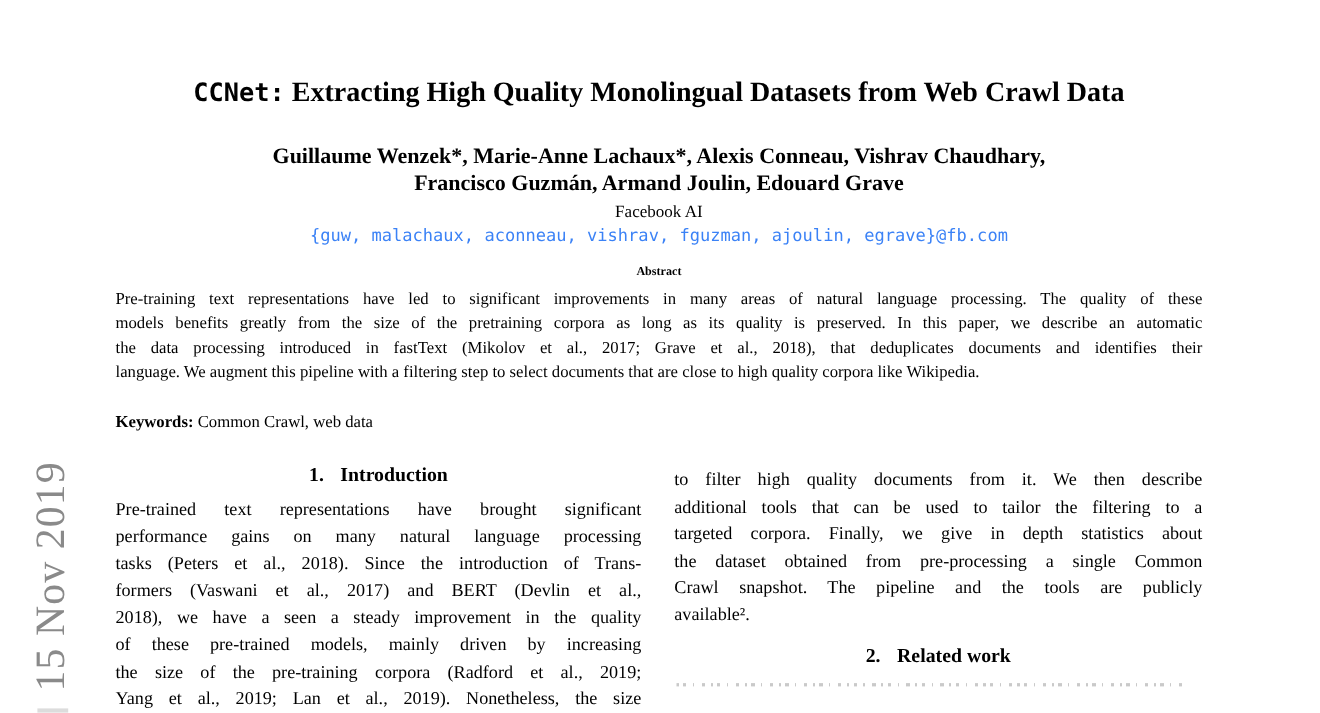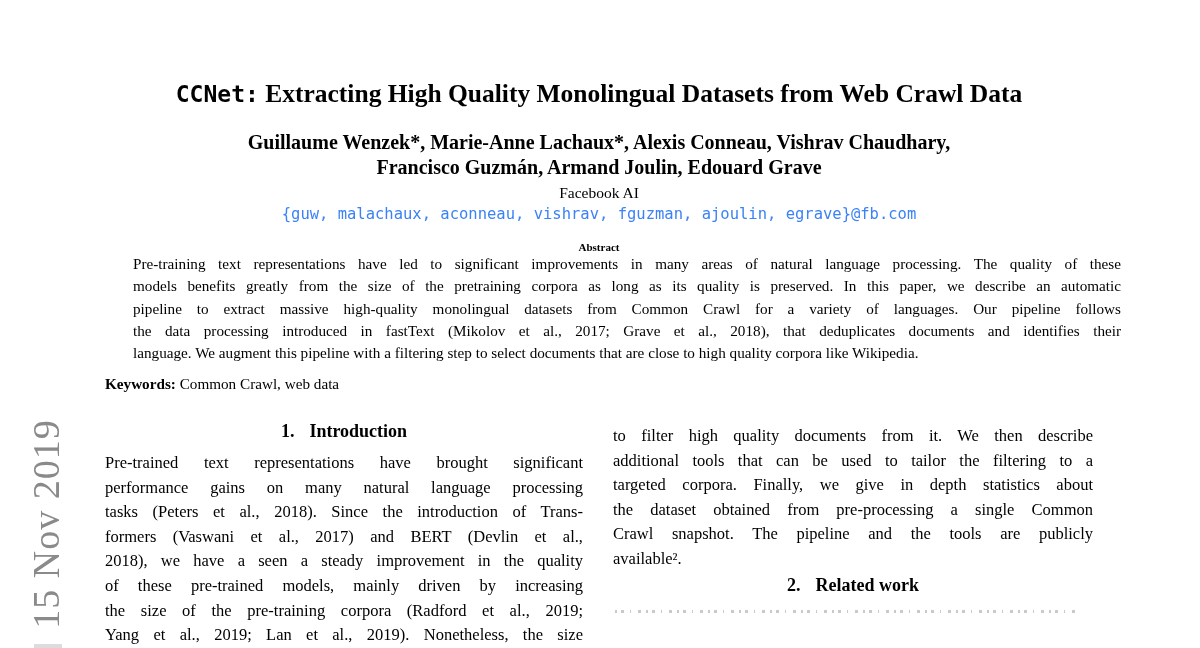--- a/index.html
+++ b/index.html
@@ -18,21 +18,21 @@
     white-space: nowrap;
   }
   .wm-fragment {
     position: absolute; left: 34px; top: 644px; width: 28px; height: 4px;
     background: #dcdcdc;
   }
 
   
   .title {
     position: absolute; left: 105px; top: 70px; width: 988px;
-    text-align: center; font-weight: bold; font-size: 25.5px; line-height: 48px;
+    text-align: center; font-weight: bold; font-size: 25.5px; line-height: 28px;
     white-space: nowrap;
   }
   .title-mono { font-family: "DejaVu Sans Mono", monospace; font-size: 23px; }
   .authors {
     position: absolute; left: 105px; width: 988px; text-align: center;
     font-weight: bold; font-size: 20px; line-height: 25px; white-space: nowrap;
   }
   .a1 { top: 130px; }
   .a2 { top: 155px; }
   .affil {
@@ -44,40 +44,40 @@
     text-align: center; font-family: "DejaVu Sans Mono", monospace;
     font-size: 15.5px; line-height: 22px; color: #3b82f6; white-space: nowrap;
   }
 
   
   .abs-head {
     position: absolute; left: 105px; top: 236px; width: 988px;
     text-align: center; font-weight: bold; font-size: 11px; line-height: 22px;
   }
   .abs-body {
-    position: absolute; left: 105px; top: 253px; width: 988px;
-    font-size: 15.2px; line-height: 22.3px; margin-left: 28px;
+    position: absolute; left: 105px; top: 261px; width: 988px;
+    font-size: 15.2px; line-height: 22.3px;
   }
   .keywords {
     position: absolute; left: 105px; top: 372.5px; width: 988px;
     font-size: 15.2px; line-height: 22.3px;
   }
   .kw-label { font-weight: bold; }
 
   
   .col { position: absolute; font-size: 16.5px; line-height: 24.6px; }
   .left-col  { left: 105px; top: 418px; width: 478px; font-family: Liberation Serif, serif; }
   .right-col { left: 613px; top: 424px; width: 480px; }
 
   .sec-head {
     text-align: center; font-weight: bold; font-size: 18px; line-height: 27px;
   }
   .sec-head .sec-title { margin-left: 15px; }
   .left-col .col-lines { margin-top: 6px; }
-  .right-col .sec-head { margin-top: 0; }
+  .right-col .sec-head { margin-top: 11px; }
 
   .tline { text-align: justify; }
   .tline.just { text-align-last: justify; }
 
   
   .cut-line {
     margin-top: 11px; margin-left: 2px; height: 3px; width: 462px;
     overflow: hidden; opacity: 0.35;
     background: repeating-linear-gradient(90deg,
       #666 0 2px, transparent 2px 6px, #666 6px 9px, transparent 9px 15px,
@@ -99,21 +99,20 @@
 
   <div class="affil">Facebook AI</div>
 
   <div class="email">{guw, malachaux, aconneau, vishrav, fguzman, ajoulin, egrave}@fb.com</div>
 
   <div class="abs-head">Abstract</div>
 
   <div class="abs-body">
       <div class="tline just">Pre-training text representations have led to significant improvements in many areas of natural language processing. The quality of these</div>
       <div class="tline just">models benefits greatly from the size of the pretraining corpora as long as its quality is preserved. In this paper, we describe an automatic</div>
-      <div class="tline just">pipeline to extract massive high-quality monolingual datasets from Common Crawl for a variety of languages. Our pipeline follows</div>
       <div class="tline just">the data processing introduced in fastText (Mikolov et al., 2017; Grave et al., 2018), that deduplicates documents and identifies their</div>
       <div class="tline">language. We augment this pipeline with a filtering step to select documents that are close to high quality corpora like Wikipedia.</div>
     </div>
 
   <div class="keywords"><span class="kw-label">Keywords:</span><span> Common Crawl, web data</span></div>
 
   <div class="col left-col">
     <div class="sec-head"><span>1.</span><span class="sec-title">Introduction</span></div>
     <div class="col-lines">
         <div class="tline just">Pre-trained text representations have brought significant</div>

